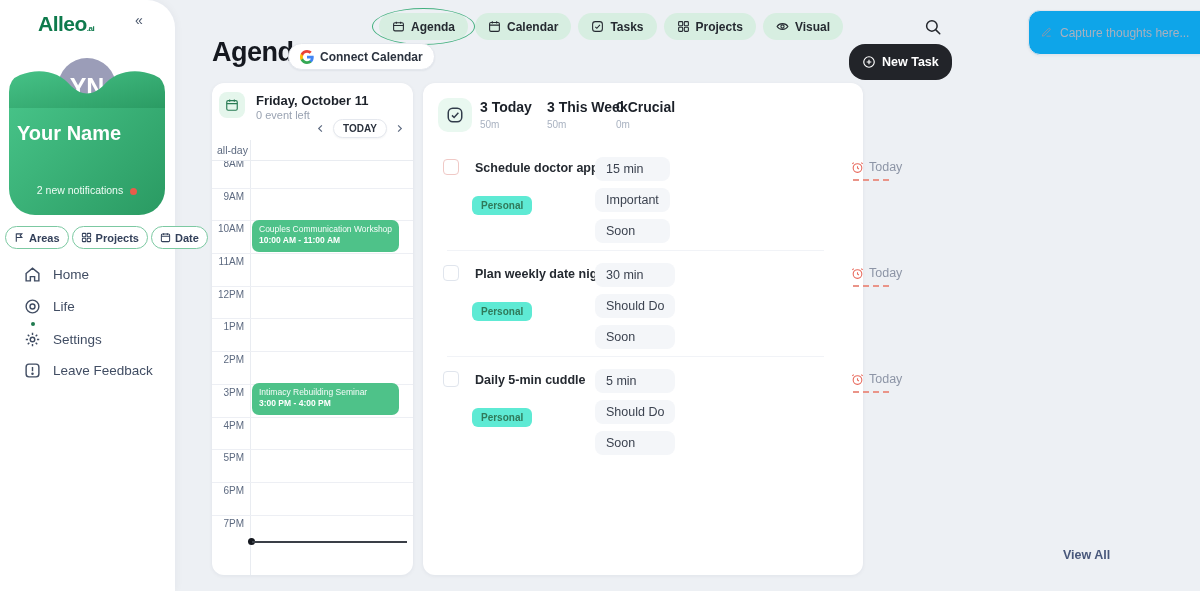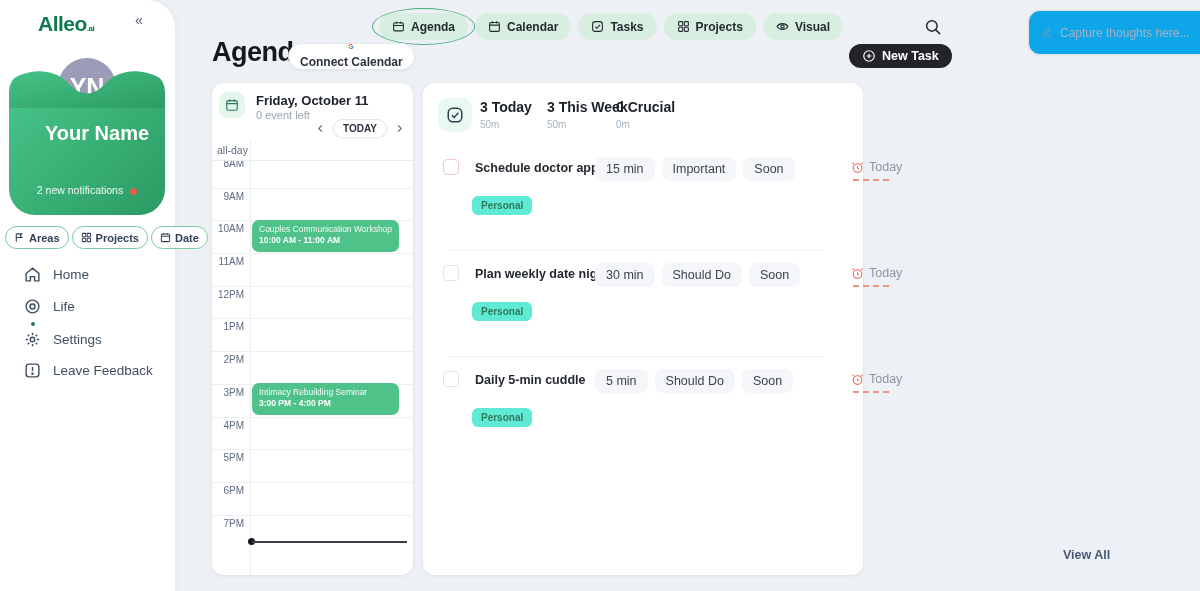--- a/index.html
+++ b/index.html
@@ -16,21 +16,21 @@
   .logo { position:absolute; left:38px; top:12px; font-size:21px; font-weight:800;
     color:#0e7a4c; letter-spacing:-.5px; cursor:pointer; }
   .logo .suffix { font-size:8px; font-weight:700; vertical-align:baseline; }
   .collapse { position:absolute; left:135px; top:12px; font-size:14px; color:#49566b; cursor:pointer; }
   .avatar { position:absolute; left:58px; top:58px; width:58px; height:58px; border-radius:50%;
     background:#9b9db8; color:#fff; font-size:25px; font-weight:600;
     display:flex; align-items:center; justify-content:center; z-index:1; }
   .card-wave { position:absolute; left:9px; top:66px; z-index:2; }
   .card-body { position:absolute; left:9px; top:108px; width:156px; height:107px; z-index:2;
     background:linear-gradient(135deg,#46c287,#2a9a62); border-radius:0 0 26px 26px; }
-  .user-name { position:absolute; left:0; top:14px; width:176px; text-align:center;
+  .user-name { position:absolute; left:8px; top:14px; width:176px; 
     color:#fff; font-size:20px; font-weight:800; }
   .notif { position:absolute; left:0; top:76px; width:156px; text-align:center;
     color:#eefcf4; font-size:10.5px; cursor:pointer; }
   .notif-dot { display:inline-block; width:7px; height:7px; border-radius:50%;
     background:#e85c4a; margin-left:7px; vertical-align:middle; }
   .filters { position:absolute; left:5px; top:226px; display:flex; gap:3px; z-index:3; }
   .filter-pill { height:23px; display:flex; align-items:center; gap:4px; padding:0 8px;
     background:#fff; border:1px solid #7cc9a2; border-radius:12px;
     font-size:11px; font-weight:600; color:#33405a; cursor:pointer; }
   .menu-item { position:absolute; left:24px; display:flex; align-items:center; gap:12px;
@@ -55,22 +55,22 @@
   .capture input { border:0; outline:0; flex:1; font-size:12px; color:#333;
     font-family:"Liberation Sans", sans-serif; background:transparent; }
   .capture input::placeholder { color:#a9b0bf; }
 
   .page-title { position:absolute; left:212px; top:37px; font-size:27px; font-weight:800;
     color:#15181f; letter-spacing:-.5px; }
   .connect-btn { position:absolute; left:288px; top:43px; height:27px;
     display:flex; align-items:center; gap:6px; padding:0 11px;
     background:#fff; border:1px solid #e5e8ee; border-radius:14px;
     box-shadow:0 1px 2px rgba(20,30,60,.06);
-    font-size:12px; font-weight:600; color:#2b323e; cursor:pointer;flex-direction:column; }
-  .new-task-btn { position:absolute; left:849px; top:44px; height:24px;
+    font-size:12px; font-weight:600; color:#2b323e; cursor:pointer; }
+  .new-task-btn { position:absolute; left:849px; top:44px; height:36px;
     display:flex; align-items:center; gap:6px; padding:0 13px;
     background:#222429; border-radius:16px; color:#fff;
     font-size:12.5px; font-weight:700; cursor:pointer; }
 
   
   .cal-panel { position:absolute; left:212px; top:83px; width:201px; height:492px;
     background:#fff; border-radius:12px; box-shadow:0 1px 4px rgba(20,30,60,.06); overflow:hidden; }
   .cal-icon { position:absolute; left:7px; top:9px; width:26px; height:26px;
     background:#e5f6ec; border-radius:8px; display:flex; align-items:center; justify-content:center; }
   .cal-date { position:absolute; left:44px; top:10px; font-size:13px; font-weight:700; color:#1c2129; }
@@ -106,21 +106,21 @@
   .stat-count { font-size:14px; font-weight:700; color:#1b2028; }
   .stat-time { font-size:10px; color:#a9b2c1; margin-top:4px; }
   .task-row { position:absolute; left:0; right:0; height:106px; }
   .task-divider { position:absolute; left:24px; right:39px; height:1px; background:#f1f3f7; }
   .task-check { position:absolute; left:20px; top:6px; width:16px; height:16px;
     border-radius:4px; background:#fff; cursor:pointer; }
   .check-pink { border:1.5px solid #f0c9c6; }
   .check-gray { border:1.5px solid #e0e5ed; }
   .task-title { position:absolute; left:52px; top:8px; font-size:12.5px; font-weight:700;
     color:#252a31; white-space:nowrap; }
-  .task-pills { position:absolute; left:172px; top:4px; display:flex; gap:7px; }
+  .task-pills { position:absolute; left:172px; top:4px; display:flex; gap:7px;flex-direction:column; }
   .pill { background:#f4f6f9; border-radius:8px; padding:5px 11px;
     font-size:12.5px; color:#3c4350; cursor:pointer; }
   .task-due { position:absolute; left:428px; top:7px; display:flex; align-items:center;
     gap:5px; font-size:12.5px; color:#8d95a6; cursor:pointer; }
   .due-underline { position:absolute; left:430px; top:26px; width:36px;
     border-top:2px dashed #ea9488; }
   .task-tag { position:absolute; left:49px; top:43px; background:#5eead4; color:#30795a;
     border-radius:6px; padding:4px 9px; font-size:10px; font-weight:600; cursor:pointer; }
 
   .view-all { position:absolute; left:1063px; top:548px; font-size:12.5px;

